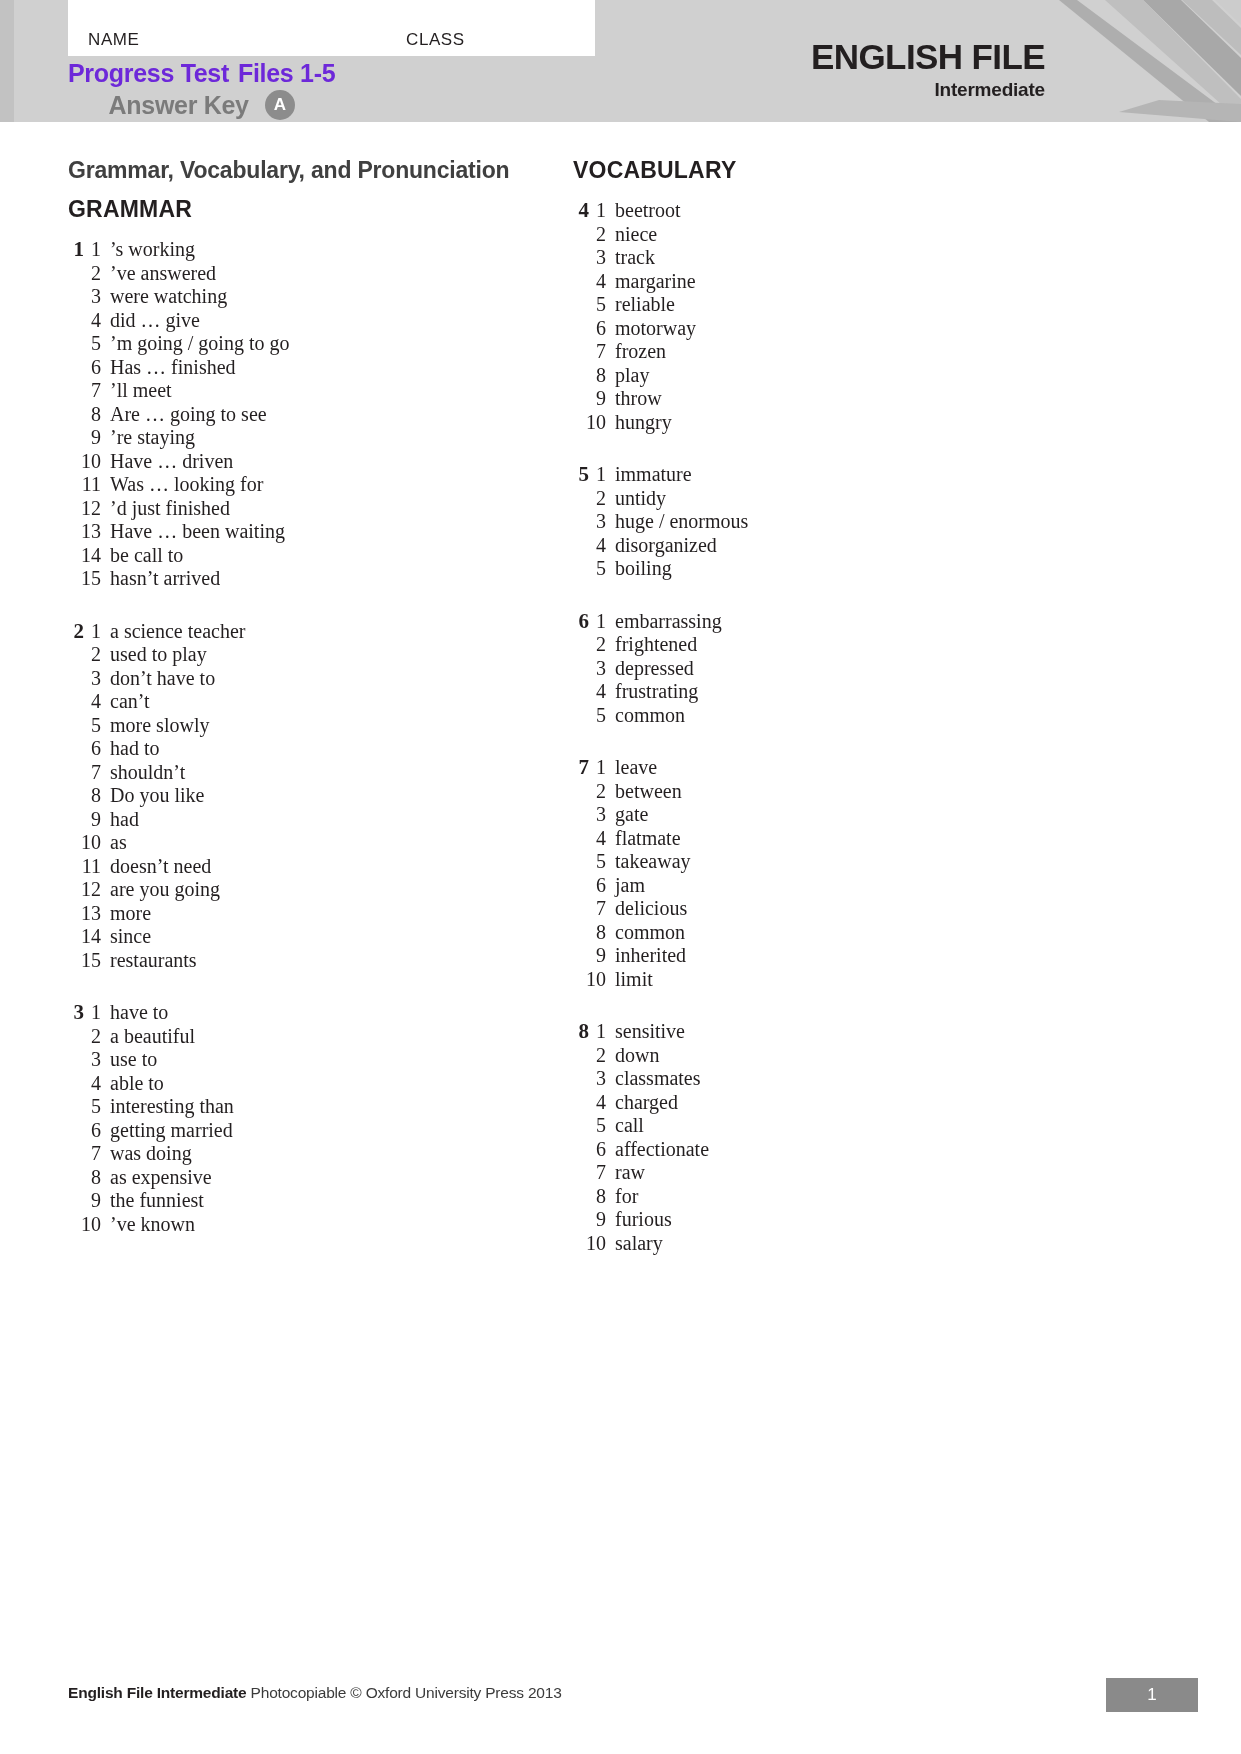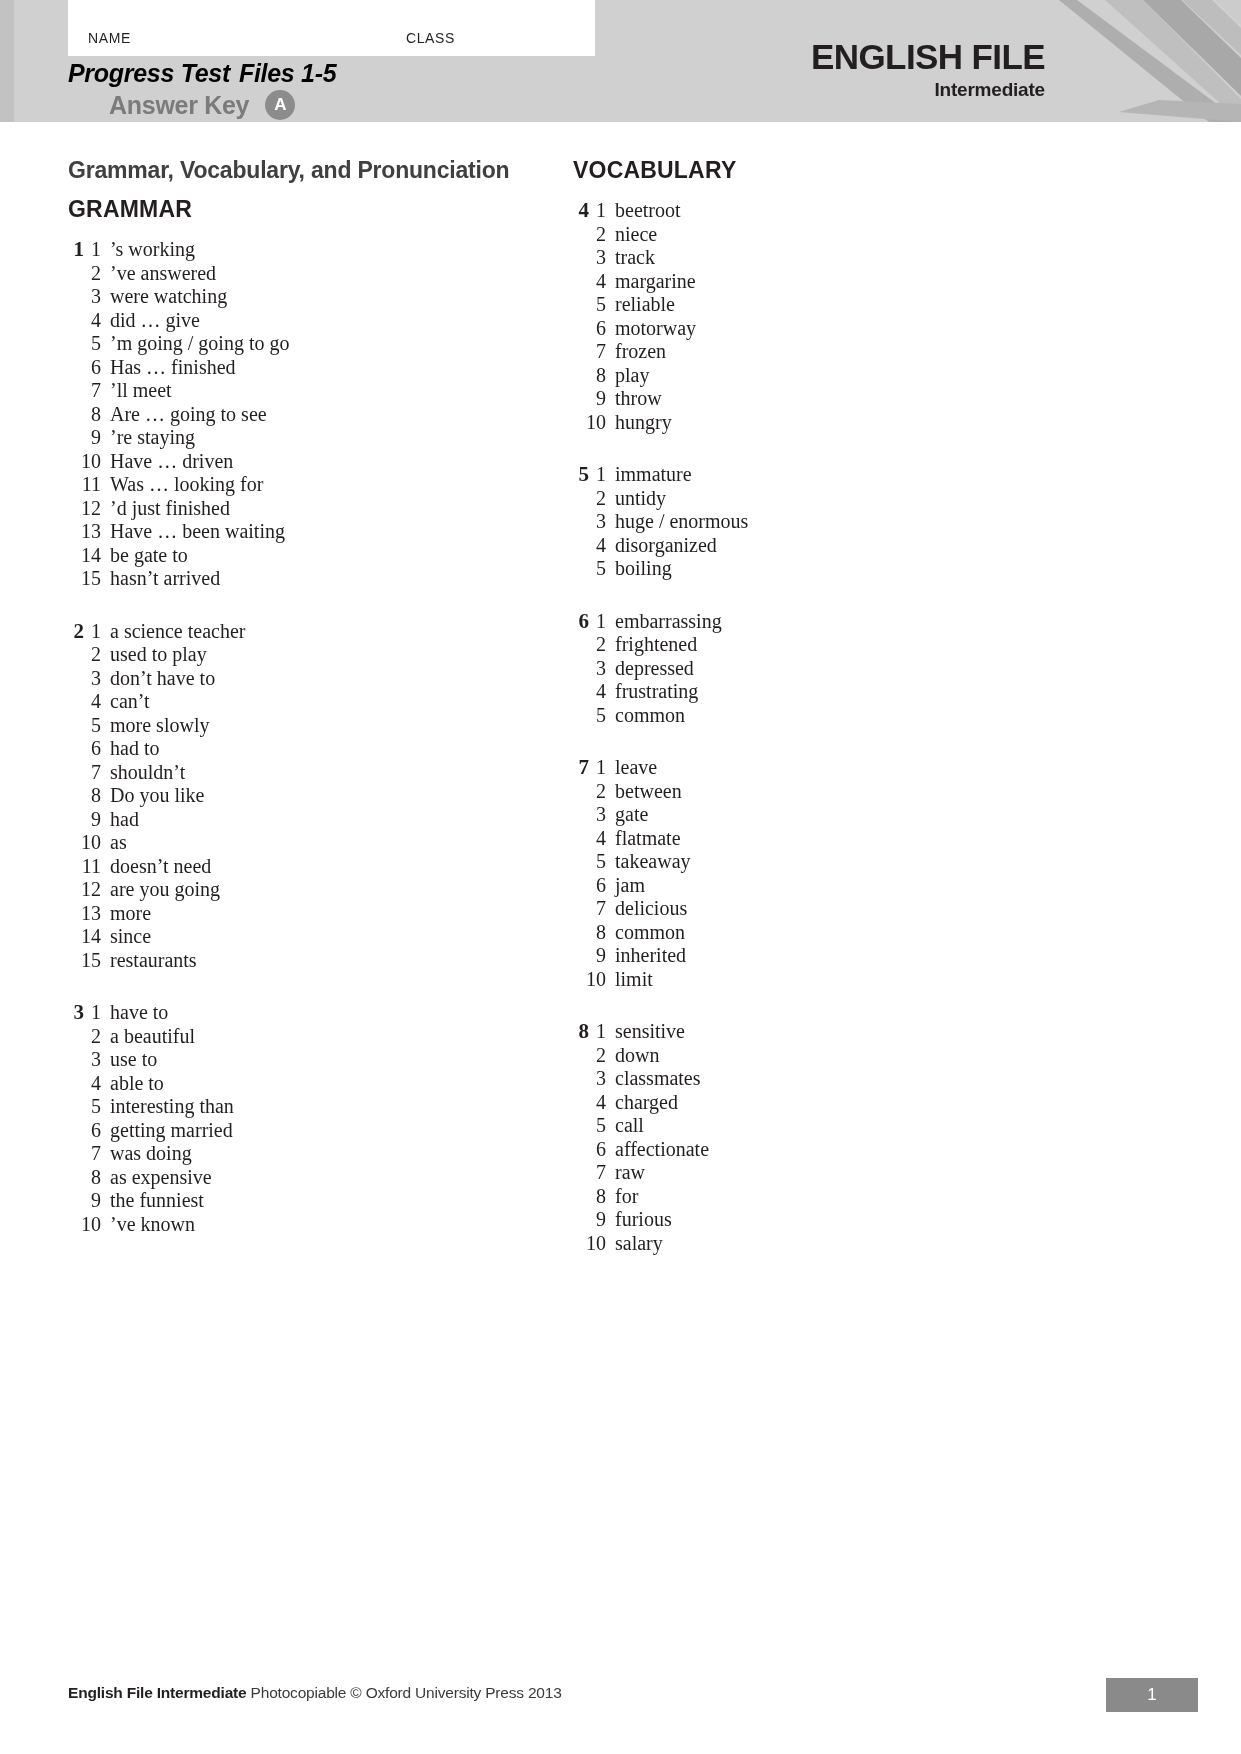--- a/index.html
+++ b/index.html
@@ -35,39 +35,38 @@
     left: 0; top: 0;
     width: 14px; height: 122px;
     background: #c2c2c2;
   }
   .name-row {
     position: absolute;
     left: 88px; top: 30px;
     width: 500px;
     height: 24px;
     font-family: "Liberation Sans", sans-serif;
-    font-size: 14px;
+    font-size: 17px;
     letter-spacing: 0.6px;
     color: #231f20;
   }
   .name-label { position: absolute; left: 0; top: 0; }
   .class-label { position: absolute; left: 318px; top: 0; }
 
   .title-block {
     position: absolute;
     left: 68px; top: 57px;
     font-family: "Liberation Sans", sans-serif;
   }
   .title-line1 {
     font-size: 25px;
     font-weight: bold;
-    color: #000000;
+    color: #6d28d9;
     letter-spacing: -0.3px;
     line-height: 32px;
-    font-style: italic;
   }
   .title-line1 .files { margin-left: 9px; }
   .title-line2 {
     font-size: 25px;
     font-weight: bold;
     color: #7b7b7b;
     letter-spacing: -0.3px;
     line-height: 32px;
     display: flex;
     align-items: center;
@@ -273,21 +272,21 @@
             <li class="item"><span class="item-num">4</span><span class="item-txt">did … give</span></li>
             <li class="item"><span class="item-num">5</span><span class="item-txt">’m going / going to go</span></li>
             <li class="item"><span class="item-num">6</span><span class="item-txt">Has … finished</span></li>
             <li class="item"><span class="item-num">7</span><span class="item-txt">’ll meet</span></li>
             <li class="item"><span class="item-num">8</span><span class="item-txt">Are … going to see</span></li>
             <li class="item"><span class="item-num">9</span><span class="item-txt">’re staying</span></li>
             <li class="item"><span class="item-num">10</span><span class="item-txt">Have … driven</span></li>
             <li class="item"><span class="item-num">11</span><span class="item-txt">Was … looking for</span></li>
             <li class="item"><span class="item-num">12</span><span class="item-txt">’d just finished</span></li>
             <li class="item"><span class="item-num">13</span><span class="item-txt">Have … been waiting</span></li>
-            <li class="item"><span class="item-num">14</span><span class="item-txt">be gate to</span></li>
+            <li class="item"><span class="item-num">14</span><span class="item-txt">be call to</span></li>
             <li class="item"><span class="item-num">15</span><span class="item-txt">hasn’t arrived</span></li>
           </ul>
         </div>
         <div class="exercise">
           <div class="ex-num">2</div>
           <ul class="items">
             <li class="item"><span class="item-num">1</span><span class="item-txt">a science teacher</span></li>
             <li class="item"><span class="item-num">2</span><span class="item-txt">used to play</span></li>
             <li class="item"><span class="item-num">3</span><span class="item-txt">don’t have to</span></li>
             <li class="item"><span class="item-num">4</span><span class="item-txt">can’t</span></li>

